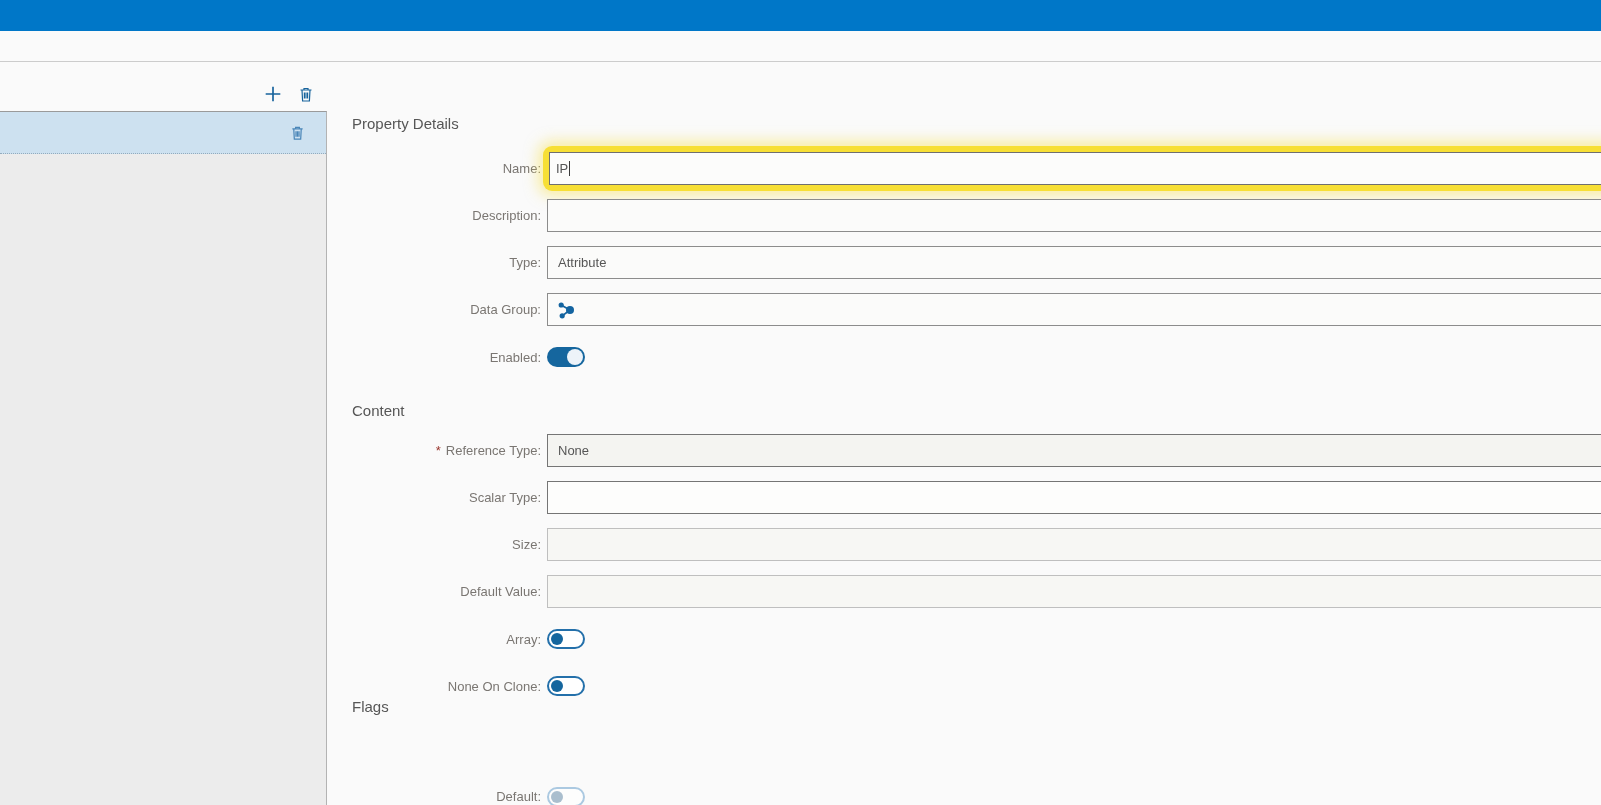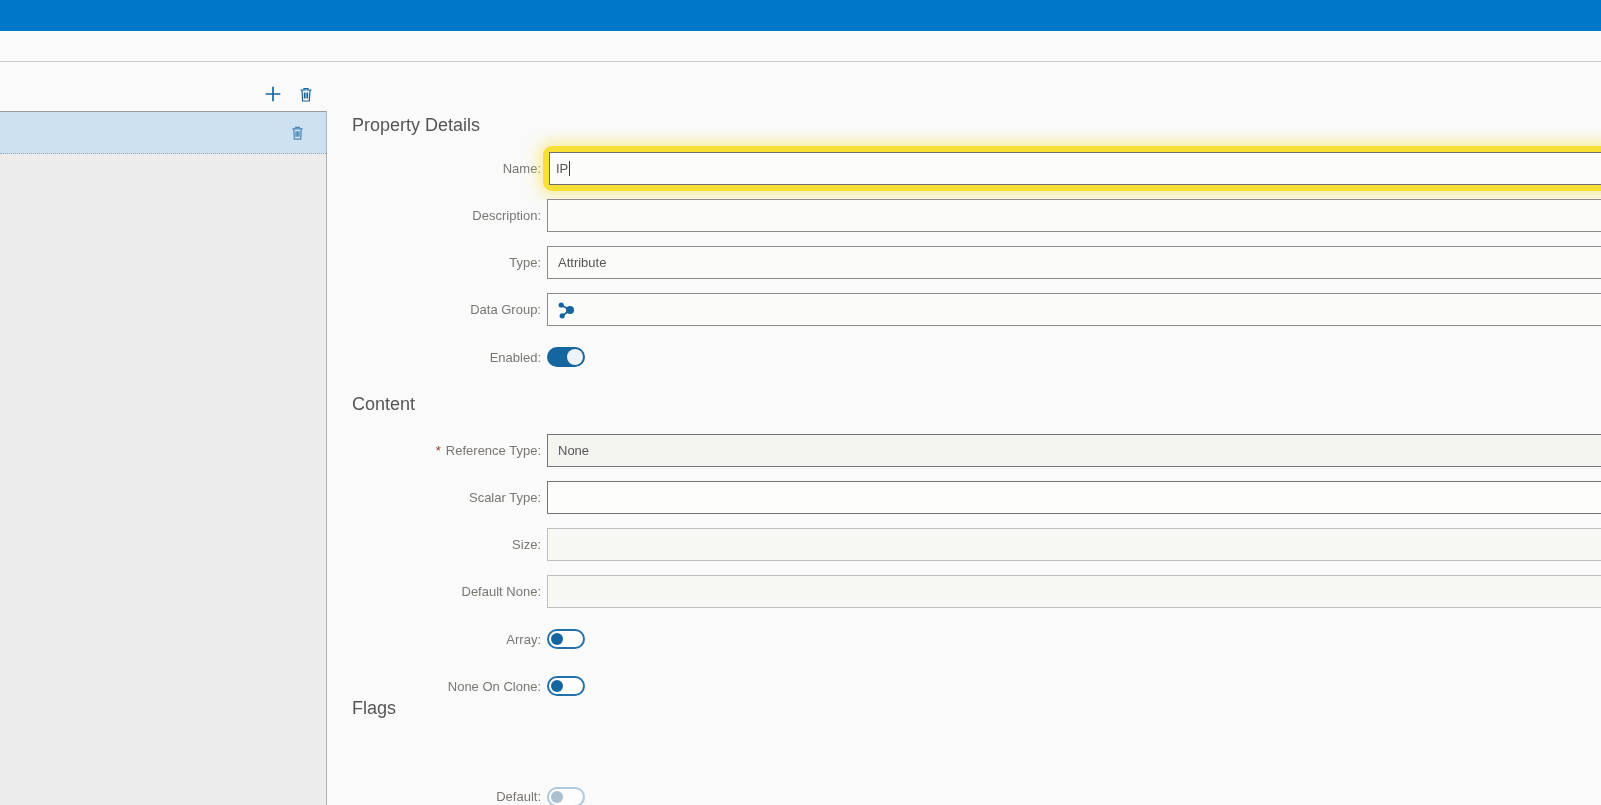--- a/index.html
+++ b/index.html
@@ -16,21 +16,21 @@
     display:flex; justify-content:flex-end; align-items:center; gap:16px; padding-right:13px; }
   .icon-btn { display:flex; align-items:center; justify-content:center; cursor:pointer; background:none; border:none; }
   .side-panel { position:absolute; top:111px; left:0; width:327px; bottom:0; background:#ececec;
     border-top:1px solid #9a9a9a; border-right:1px solid #b3b3b3; }
   .selected-row { height:42px; background:#cde1f0; border-bottom:1px dotted #93abbd;
     display:flex; align-items:center; justify-content:flex-end; padding-right:21px; }
   .selected-row .row-label-text { flex:1; padding-left:10px; font-size:13px; color:#565656; }
 
   
   .main { position:absolute; left:327px; top:62px; right:0; bottom:0; background:#fafafa; }
-  .section-title { position:absolute; left:25px; font-size:18px; color:#565656; }
+  .section-title { position:absolute; left:25px; font-size:15px; color:#565656; }
   .frow { position:absolute; left:0; right:-140px; display:flex; align-items:center; }
   .flabel { width:214px; text-align:right; font-size:13px; color:#7a7672; flex:none;
     display:flex; justify-content:flex-end; align-items:center; gap:5px; }
   .req { color:#98352c; font-size:13px; }
   .ffield { flex:1; height:33px; margin-left:6px; border:1px solid #8c8c8c; background:#fbfbfa;
     display:flex; align-items:center; padding-left:10px; font-size:13px; color:#565656; }
   .ffield.strong-border { border-color:#757575; }
   .ffield.filled { background:#f4f4f1; }
   .ffield.dim { border-color:#bfbfbf; background:#f7f7f4; }
 
@@ -134,21 +134,21 @@
         </span>
         <span></span>
       </div>
     </div>
 
     <div class="frow" style="top:285px; height:20px;">
       <div class="flabel">Enabled:</div>
       <div class="toggle on"></div>
     </div>
 
-    <div class="section-title" style="top:332px;">Content</div>
+    <div class="section-title" style="top:340px;">Content</div>
 
     <div class="frow" style="top:372px; height:33px;">
       <div class="flabel">
         <span class="req">*</span>
         <span>Reference Type:</span>
       </div>
       <div class="ffield strong-border filled">
         <span>None</span>
       </div>
     </div>
@@ -161,21 +161,21 @@
     </div>
 
     <div class="frow" style="top:466px; height:33px;">
       <div class="flabel">Size:</div>
       <div class="ffield dim">
         <span></span>
       </div>
     </div>
 
     <div class="frow" style="top:513px; height:33px;">
-      <div class="flabel">Default None:</div>
+      <div class="flabel">Default Value:</div>
       <div class="ffield dim">
         <span></span>
       </div>
     </div>
 
     <div class="frow" style="top:567px; height:20px;">
       <div class="flabel">Array:</div>
       <div class="toggle off"></div>
     </div>
 

